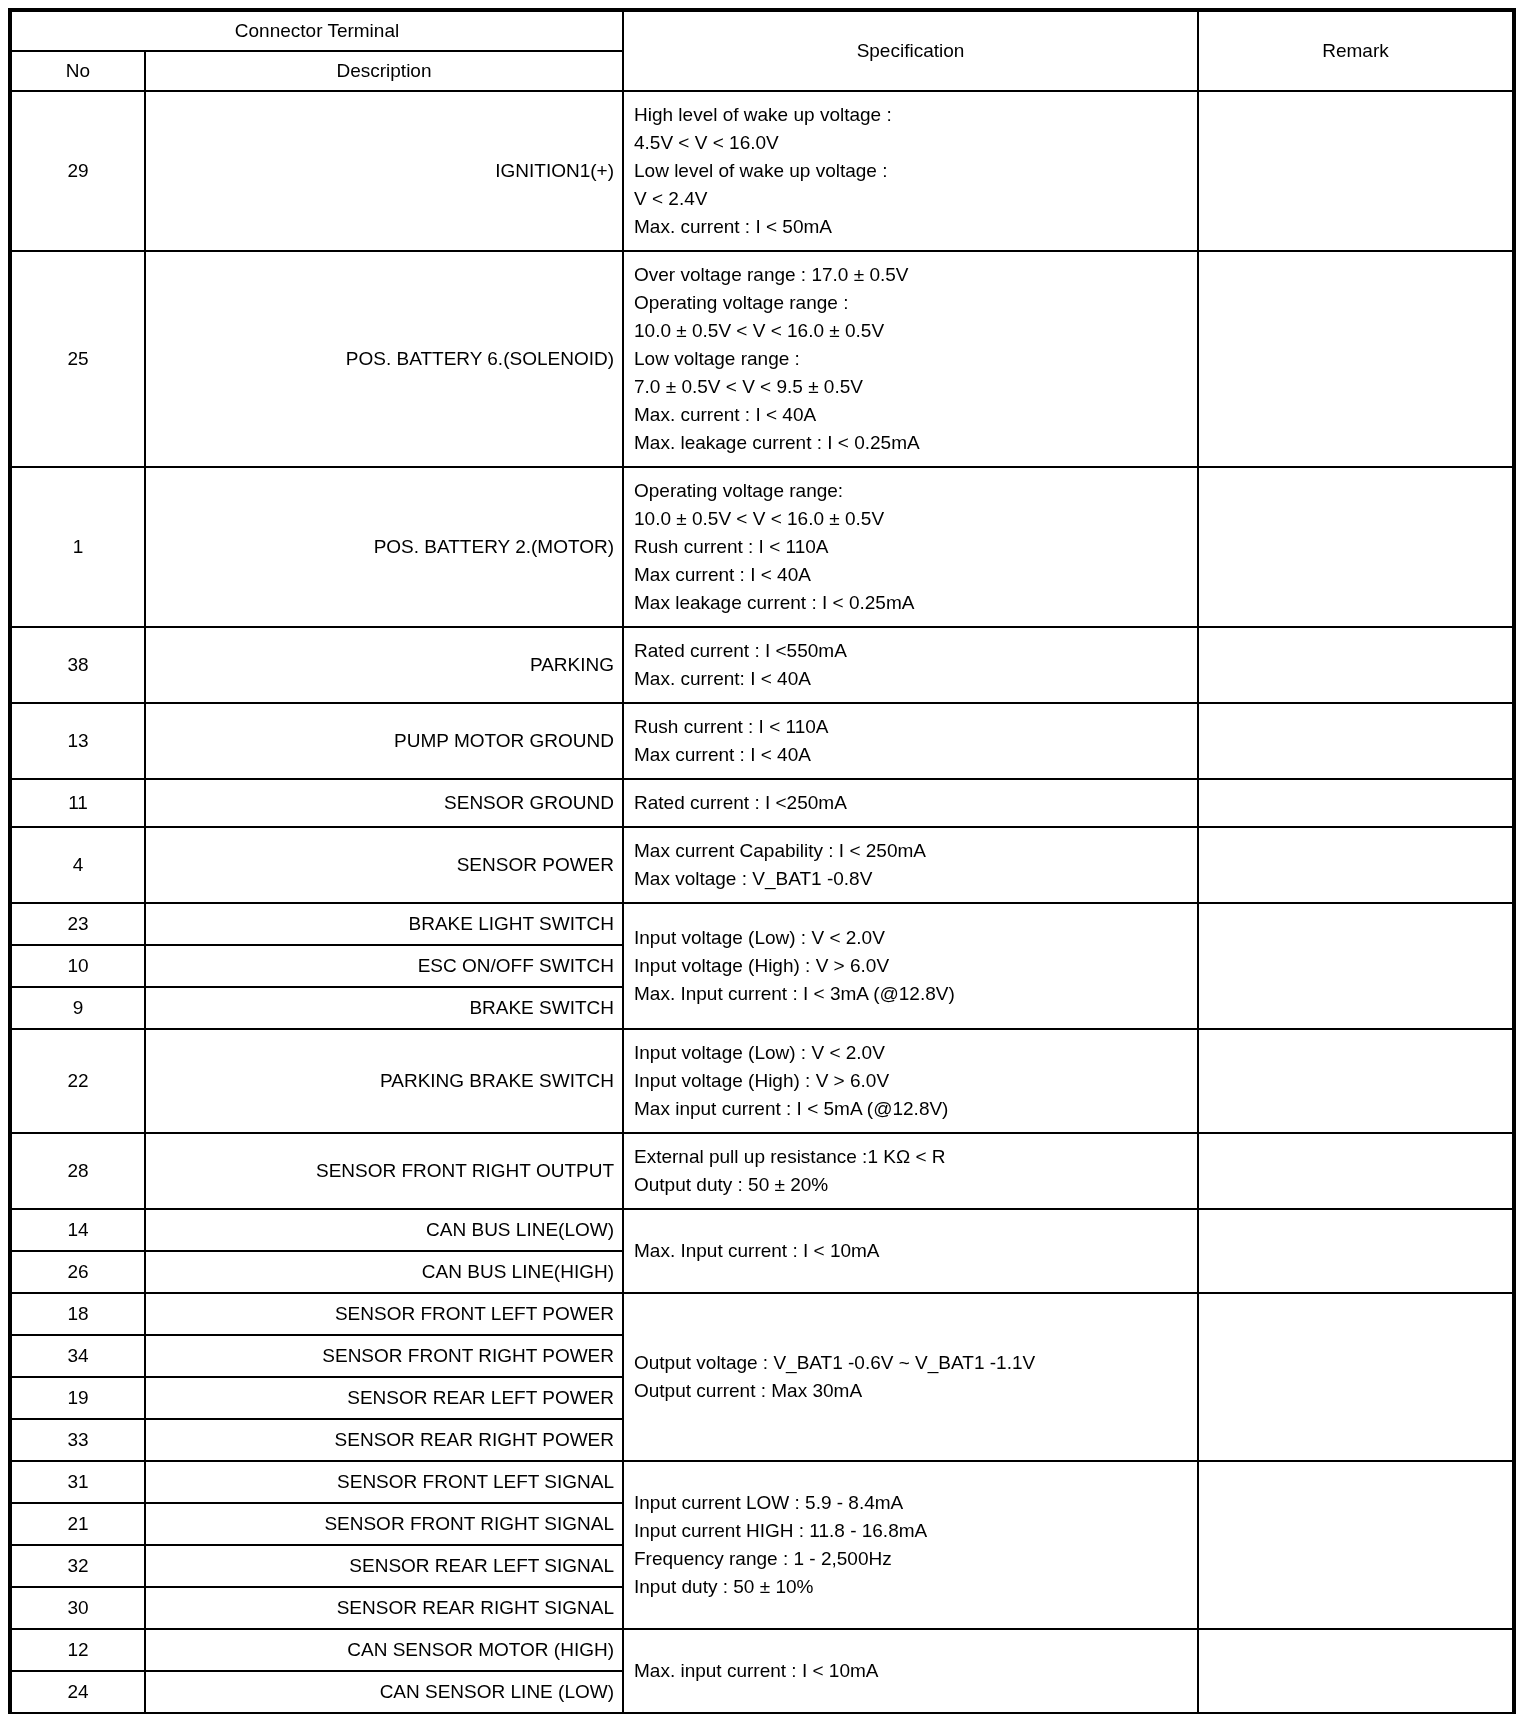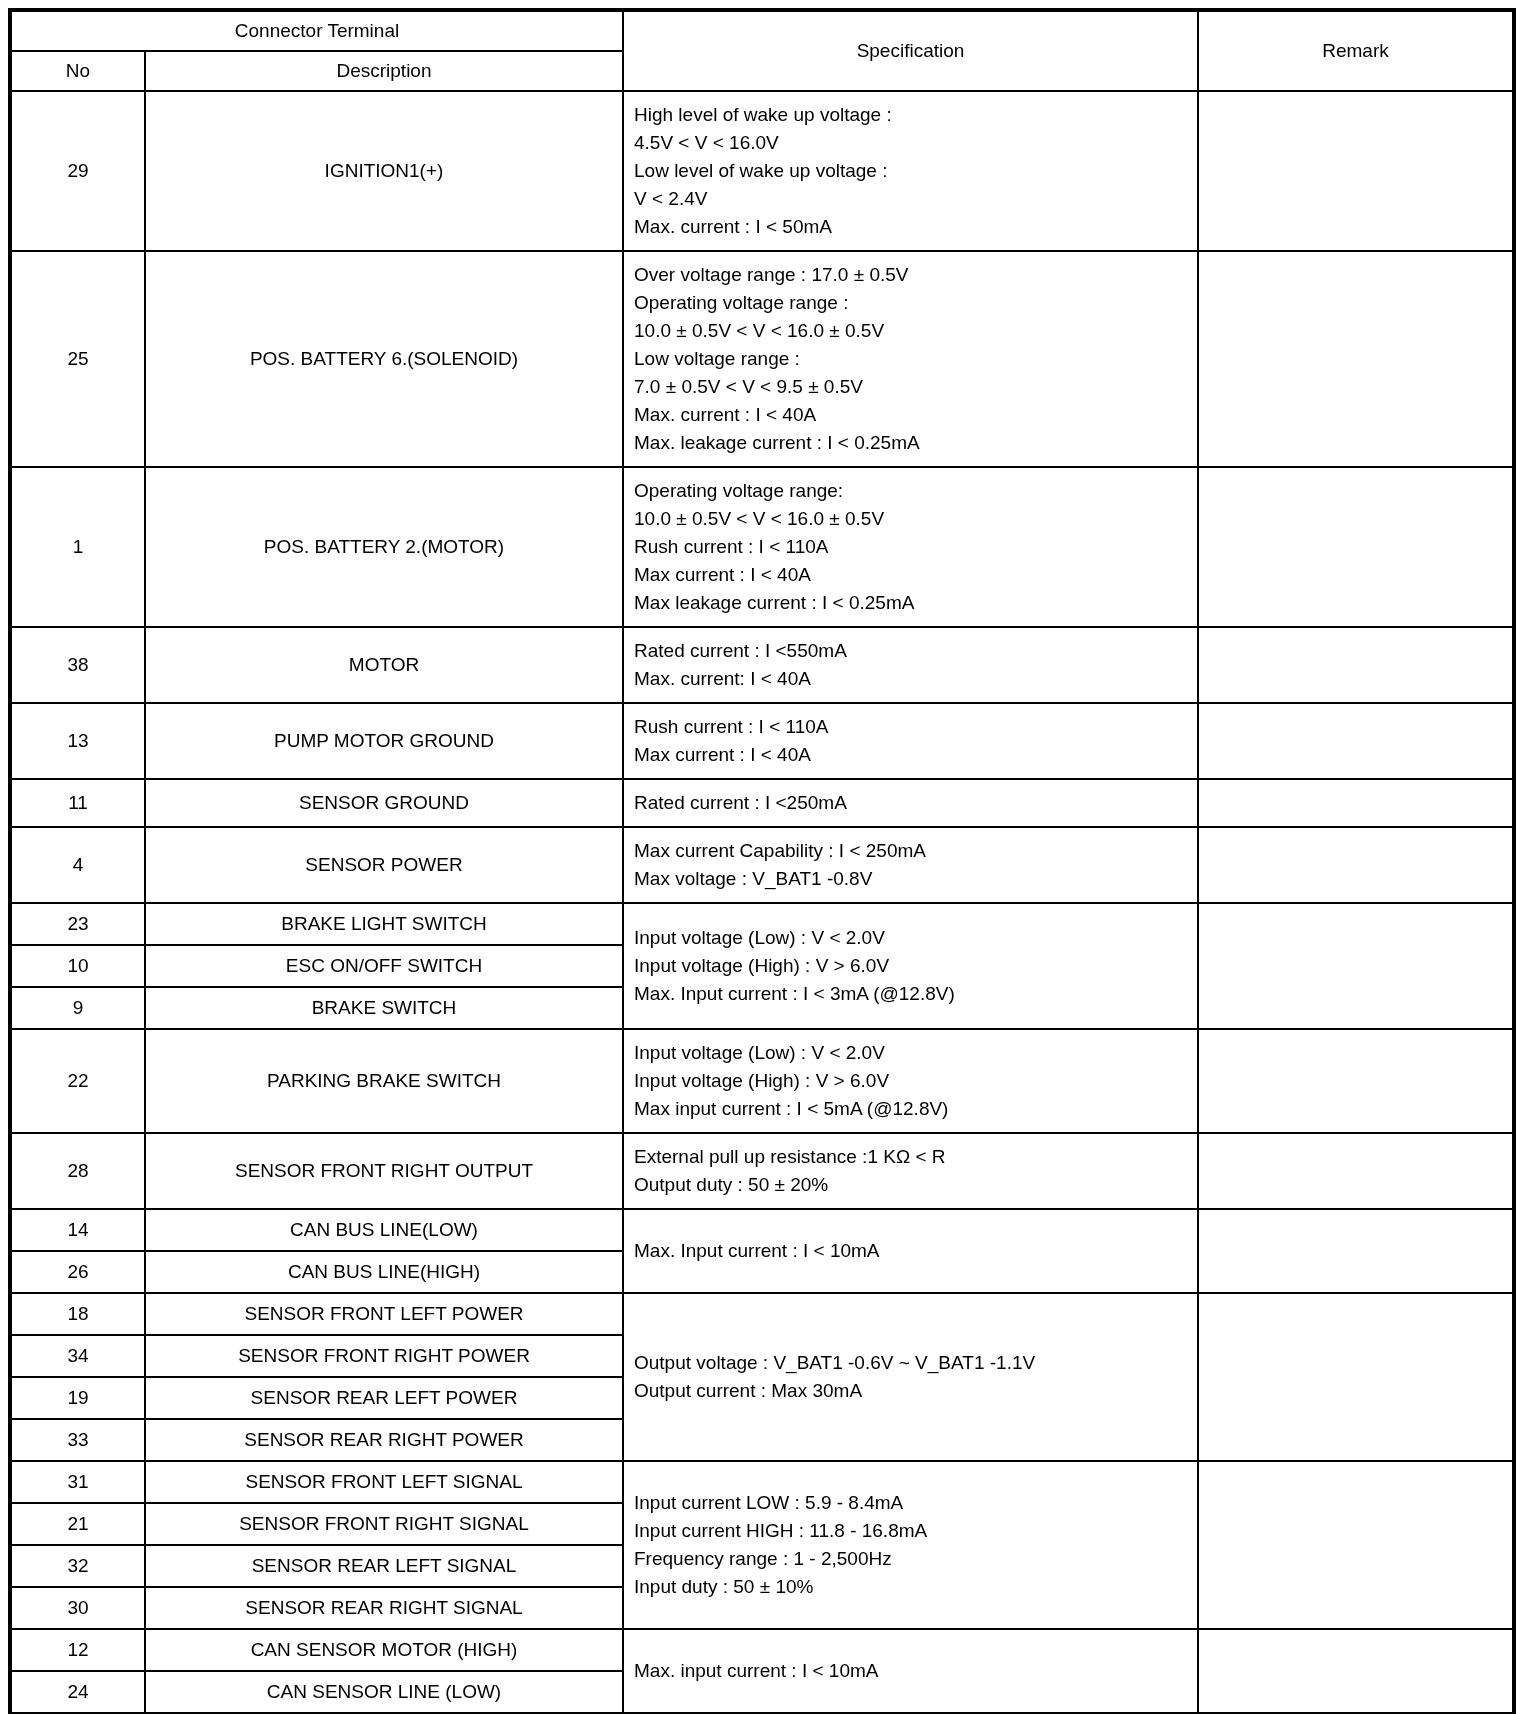--- a/index.html
+++ b/index.html
@@ -32,21 +32,21 @@
     font-weight: normal;
     text-align: center;
     padding: 5px 4px;
   }
   td.col-no {
     text-align: center;
     padding: 6px 4px;
     margin-top: 12px;
   }
   td.col-desc {
-    text-align: center;
+    text-align: right;
     padding: 6px 8px;
   }
   td.col-spec {
     text-align: left;
     padding: 9px 10px;
     white-space: pre-line;
     margin-left: 9px;
   }
   td.col-remark {
     padding: 6px 8px;
@@ -102,21 +102,21 @@
           <td class="col-desc">POS. BATTERY 2.(MOTOR)</td>
           <td class="col-spec" rowspan="1">Operating voltage range:
 10.0 ± 0.5V &lt; V &lt; 16.0 ± 0.5V
 Rush current : I &lt; 110A
 Max current : I &lt; 40A
 Max leakage current : I &lt; 0.25mA</td>
           <td class="col-remark" rowspan="1"></td>
         </tr>
         <tr>
           <td class="col-no">38</td>
-          <td class="col-desc">MOTOR</td>
+          <td class="col-desc">PARKING</td>
           <td class="col-spec" rowspan="1">Rated current : I &lt;550mA
 Max. current: I &lt; 40A</td>
           <td class="col-remark" rowspan="1"></td>
         </tr>
         <tr>
           <td class="col-no">13</td>
           <td class="col-desc">PUMP MOTOR GROUND</td>
           <td class="col-spec" rowspan="1">Rush current : I &lt; 110A
 Max current : I &lt; 40A</td>
           <td class="col-remark" rowspan="1"></td>

